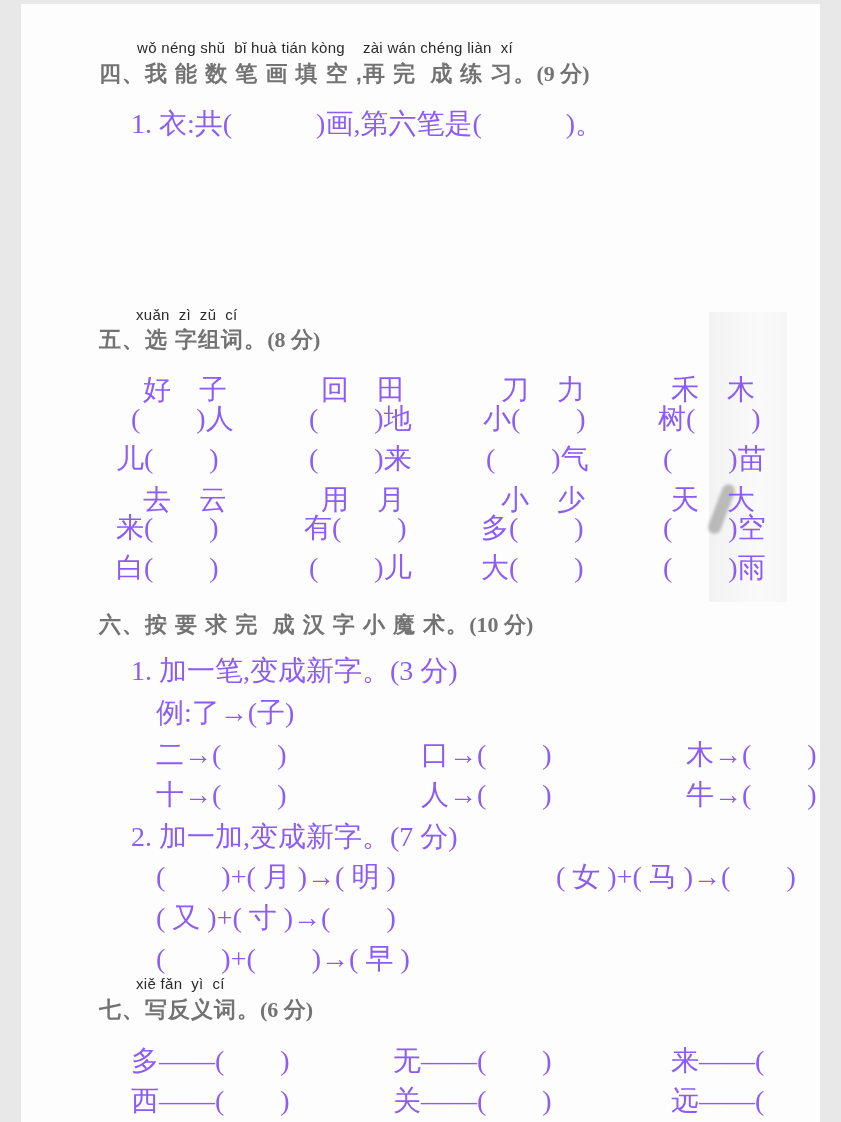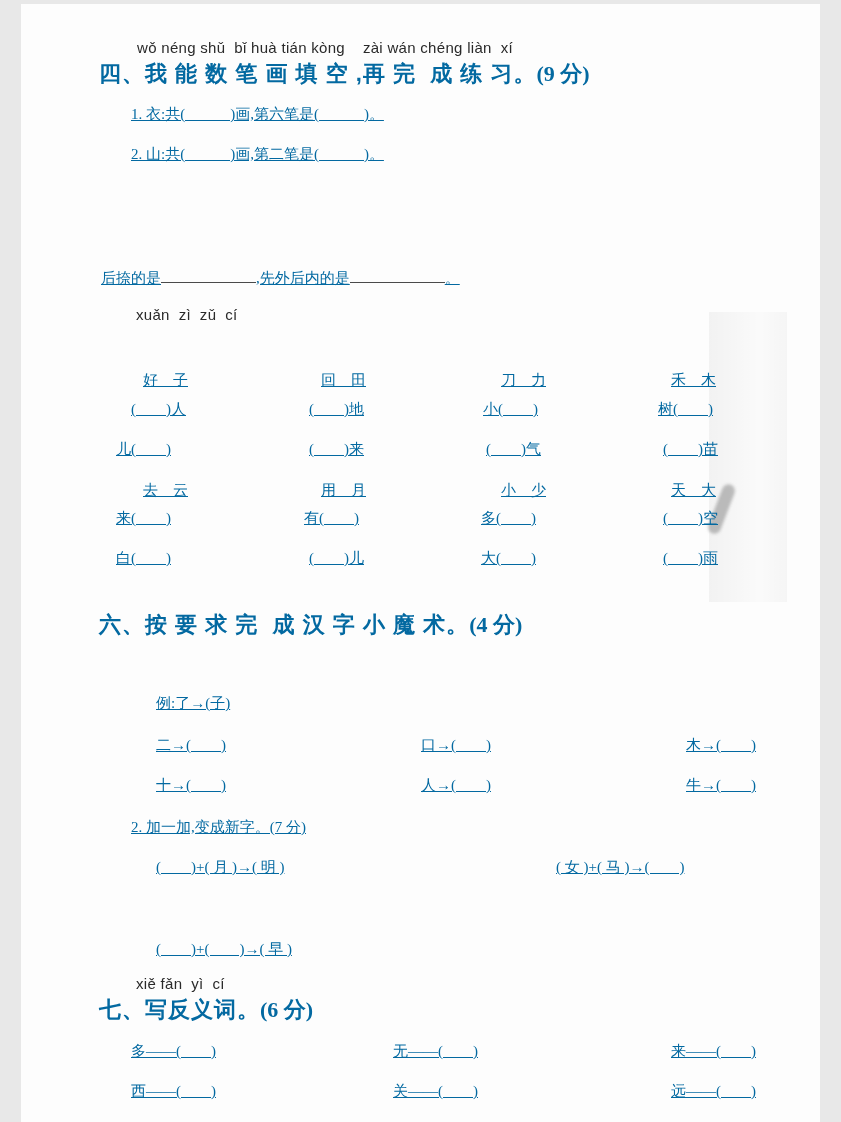--- a/index.html
+++ b/index.html
@@ -19,32 +19,31 @@
     color: #2a2a2a;
     letter-spacing: 0.3px;
   }
   .title {
     position: absolute;
     white-space: pre;
     font-family: "Liberation Sans", "DejaVu Sans", sans-serif;
     font-weight: 700;
     font-size: 22px;
     letter-spacing: 1px;
-    color: #0369a1;
+    color: #737373;
   }
   .title .score {
     font-family: "Liberation Serif", "DejaVu Serif", serif;
     font-weight: 600;
     letter-spacing: 0;
   }
   .body {
     font-family: "Liberation Serif", "DejaVu Serif", serif;
-    font-size: 15px;
-    color: #0369a1;
-    text-decoration: underline;
+    font-size: 28px;
+    color: #8b5cf6;
   }
   .blank {
     display: inline-block;
     width: 95px;
     height: 1em;
     border-bottom: 1.5px solid #4a4a4a;
     vertical-align: baseline;
   }
   .scan-band {
     position: absolute;
@@ -68,24 +67,23 @@
 <body>
 
 <div class="page">
 
   <div class="scan-band"></div>
   <div class="scan-streak"></div>
 
   <div class="t pinyin" style="left:116px; top:35px">wǒ néng shǔ  bǐ huà tián kòng    zài wán chéng liàn  xí</div>
   <div class="title" style="left:78px; top:55px"><span>四、我 能 数 笔 画 填 空 ,再 完  成 练 习。</span><span class="score">(9 分)</span></div>
   <div class="t body" style="left:110px; top:101px">1. 衣:共(　　　)画,第六笔是(　　　)。</div>
-  <div class="t body" style="left:110px; top:141px">2. 山:共(　　　)画,第二笔是(　　　)。</div>
-  <div class="t body" style="left:80px; top:263px"><span>后捺的是</span><span class="blank"></span><span>,先外后内的是</span><span class="blank"></span><span>。</span></div>
 
   <div class="t pinyin" style="left:115px; top:302px">xuǎn  zì  zǔ  cí</div>
+  <div class="title" style="left:78px; top:321px"><span>五、选 字组词。</span><span class="score">(8 分)</span></div>
 
   <div class="t body" style="left:122px; top:367px">好　子</div>
   <div class="t body" style="left:300px; top:367px">回　田</div>
   <div class="t body" style="left:480px; top:367px">刀　力</div>
   <div class="t body" style="left:650px; top:367px">禾　木</div>
 
   <div class="t body" style="left:110px; top:396px">(　　)人</div>
   <div class="t body" style="left:288px; top:396px">(　　)地</div>
   <div class="t body" style="left:462px; top:396px">小(　　)</div>
   <div class="t body" style="left:637px; top:396px">树(　　)</div>
@@ -103,35 +101,37 @@
   <div class="t body" style="left:95px; top:505px">来(　　)</div>
   <div class="t body" style="left:283px; top:505px">有(　　)</div>
   <div class="t body" style="left:460px; top:505px">多(　　)</div>
   <div class="t body" style="left:642px; top:505px">(　　)空</div>
 
   <div class="t body" style="left:95px; top:545px">白(　　)</div>
   <div class="t body" style="left:288px; top:545px">(　　)儿</div>
   <div class="t body" style="left:460px; top:545px">大(　　)</div>
   <div class="t body" style="left:642px; top:545px">(　　)雨</div>
 
-  <div class="title" style="left:78px; top:606px"><span>六、按 要 求 完  成 汉 字 小 魔 术。</span><span class="score">(4 分)</span></div>
+  <div class="title" style="left:78px; top:606px"><span>六、按 要 求 完  成 汉 字 小 魔 术。</span><span class="score">(10 分)</span></div>
 
+  <div class="t body" style="left:110px; top:648px">1. 加一笔,变成新字。(3 分)</div>
   <div class="t body" style="left:135px; top:690px">例:了→(子)</div>
 
   <div class="t body" style="left:135px; top:732px">二→(　　)</div>
   <div class="t body" style="left:400px; top:732px">口→(　　)</div>
   <div class="t body" style="left:665px; top:732px">木→(　　)</div>
   <div class="t body" style="left:135px; top:772px">十→(　　)</div>
   <div class="t body" style="left:400px; top:772px">人→(　　)</div>
   <div class="t body" style="left:665px; top:772px">牛→(　　)</div>
 
   <div class="t body" style="left:110px; top:814px">2. 加一加,变成新字。(7 分)</div>
 
   <div class="t body" style="left:135px; top:854px">(　　)+( 月 )→( 明 )</div>
   <div class="t body" style="left:535px; top:854px">( 女 )+( 马 )→(　　)</div>
+  <div class="t body" style="left:135px; top:895px">( 又 )+( 寸 )→(　　)</div>
   <div class="t body" style="left:135px; top:936px">(　　)+(　　)→( 早 )</div>
 
   <div class="t pinyin" style="left:115px; top:971px">xiě fǎn  yì  cí</div>
   <div class="title" style="left:78px; top:991px"><span>七、写反义词。</span><span class="score">(6 分)</span></div>
 
   <div class="t body" style="left:110px; top:1038px">多——(　　)</div>
   <div class="t body" style="left:372px; top:1038px">无——(　　)</div>
   <div class="t body" style="left:650px; top:1038px">来——(　　)</div>
   <div class="t body" style="left:110px; top:1078px">西——(　　)</div>
   <div class="t body" style="left:372px; top:1078px">关——(　　)</div>

